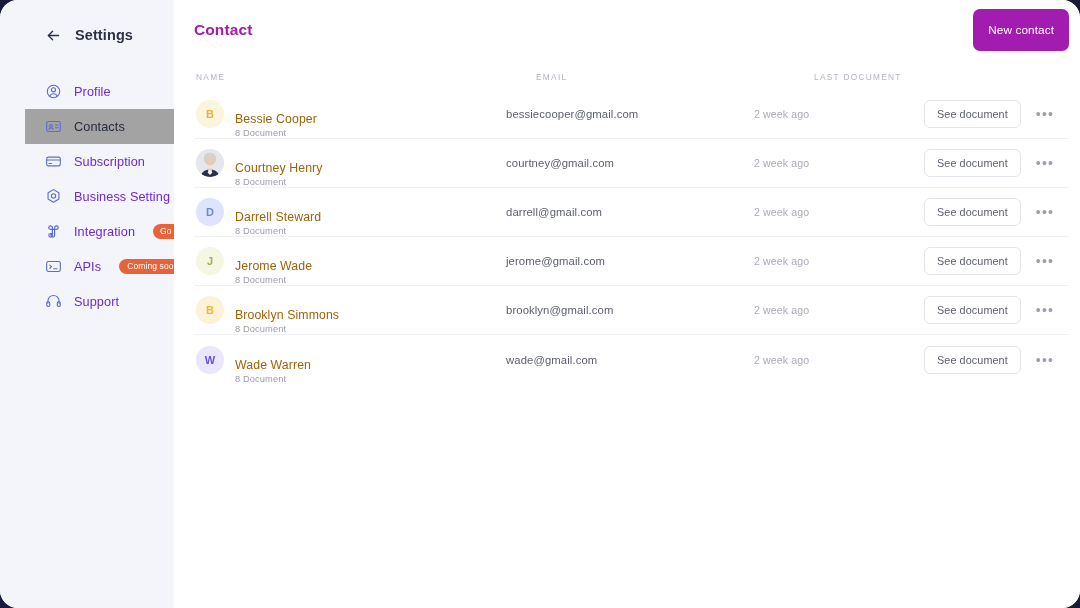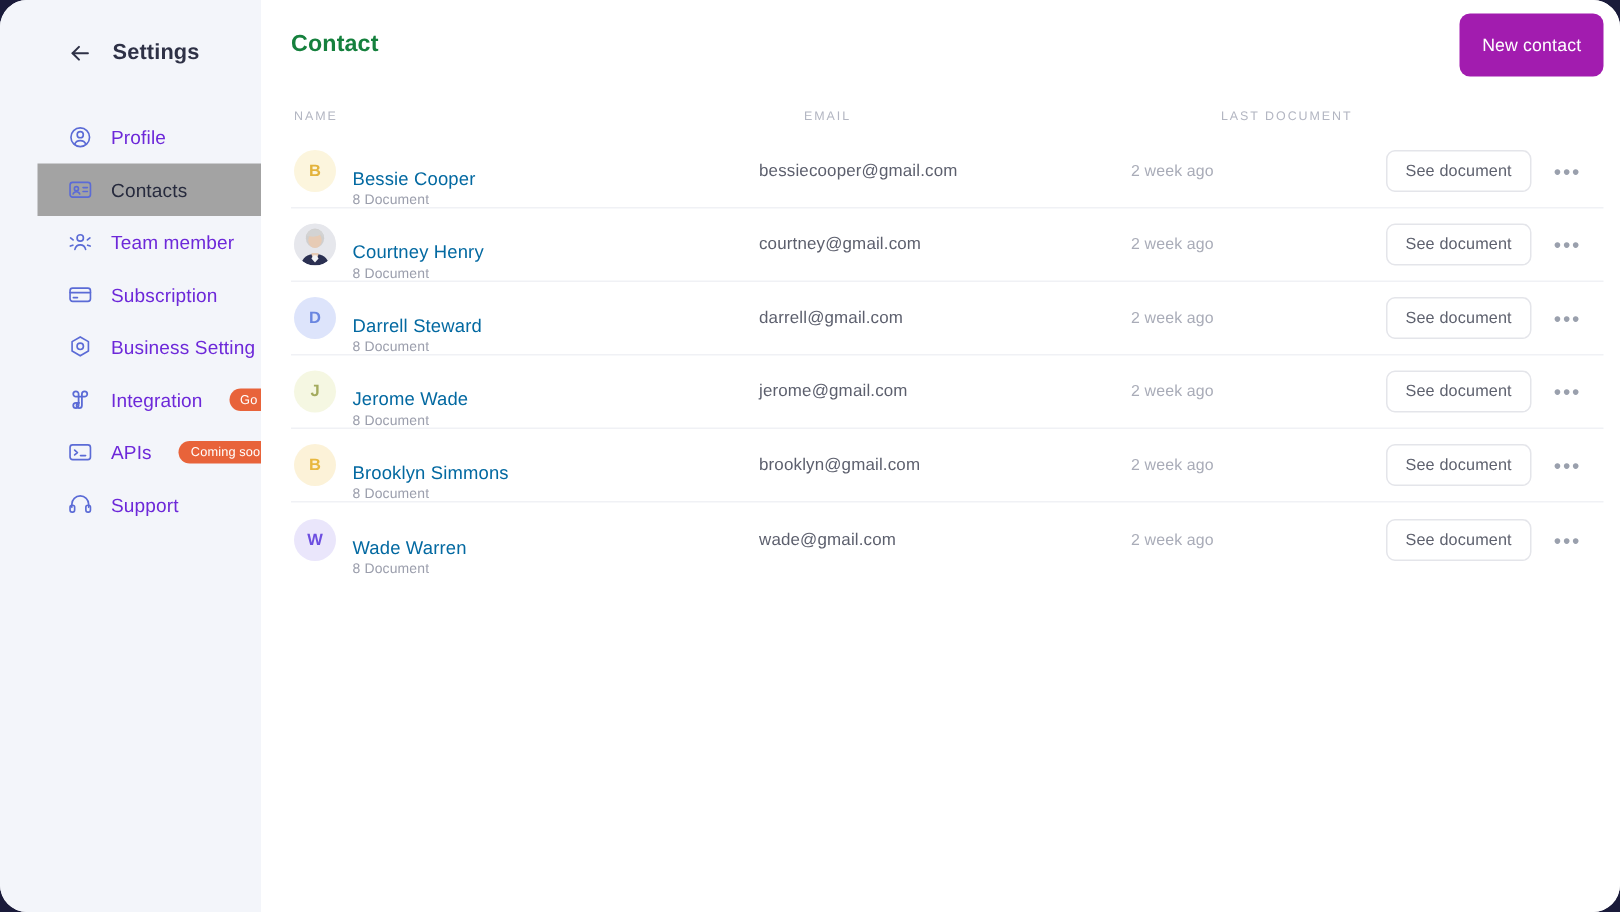--- a/index.html
+++ b/index.html
@@ -106,21 +106,21 @@
   .main-header {
     display: flex;
     align-items: center;
     justify-content: space-between;
     height: 52px;
     padding-top: 8px;
   }
   .page-title {
     font-size: 15.5px;
     font-weight: 700;
-    color: #15803d;
+    color: #a21caf;
     letter-spacing: .1px;
   }
   .new-contact-btn {
     background: #a21caf;
     color: #ffffff;
     font-size: 11.8px;
     font-weight: 500;
     border: none;
     border-radius: 7px;
     padding: 14px 15px;
@@ -178,21 +178,21 @@
     overflow: hidden;
     position: relative;
   }
 
   .avatar-photo { background: #e8e9ee; }
   .avatar-photo svg { display: block; width: 28px; height: 28px; }
 
   .name-block { display: flex; flex-direction: column; gap: 2px; }
   .contact-name {
     font-size: 12.3px;
-    color: #0369a1;
+    color: #a16207;
     letter-spacing: .1px;
     margin-top: 22px;
   }
   .contact-sub {
     font-size: 9.3px;
     color: #9b9eac;
     letter-spacing: .1px;
   }
 
   .cell-email {
@@ -274,30 +274,20 @@
           <svg width="17" height="17" viewBox="0 0 20 20" fill="none" stroke="currentColor" stroke-width="1.3">
             <rect x="2" y="4.2" width="16" height="11.6" rx="2"></rect>
             <circle cx="7" cy="9.2" r="1.6"></circle>
             <path d="M4.4 13.3c.4-1.1 1.4-1.7 2.6-1.7s2.2.6 2.6 1.7" stroke-linecap="round"></path>
             <path d="M12.2 8.3h3.4M12.2 11.4h3.4" stroke-linecap="round"></path>
           </svg>
         </span>
         <span class="nav-label">Contacts</span>
       </div>
 
-      <div class="nav-item">
-        <span class="nav-icon">
-          <svg width="17" height="17" viewBox="0 0 20 20" fill="none" stroke="currentColor" stroke-width="1.3" stroke-linecap="round">
-            <circle cx="10" cy="6.6" r="2.5"></circle>
-            <path d="M5.8 15.6c.5-2.3 2.1-3.6 4.2-3.6s3.7 1.3 4.2 3.6"></path>
-            <path d="M4.4 8.2L2.4 6.6M15.6 8.2l2-1.6M4.2 12.3l-2 .7M15.8 12.3l2 .7"></path>
-          </svg>
-        </span>
-        <span class="nav-label">Team member</span>
-      </div>
 
       <div class="nav-item">
         <span class="nav-icon">
           <svg width="17" height="17" viewBox="0 0 20 20" fill="none" stroke="currentColor" stroke-width="1.3">
             <rect x="2" y="4.8" width="16" height="10.4" rx="2"></rect>
             <path d="M2 8.3h16" stroke-linecap="round"></path>
             <path d="M4.6 12.3h3.2" stroke-linecap="round"></path>
           </svg>
         </span>
         <span class="nav-label">Subscription</span>

